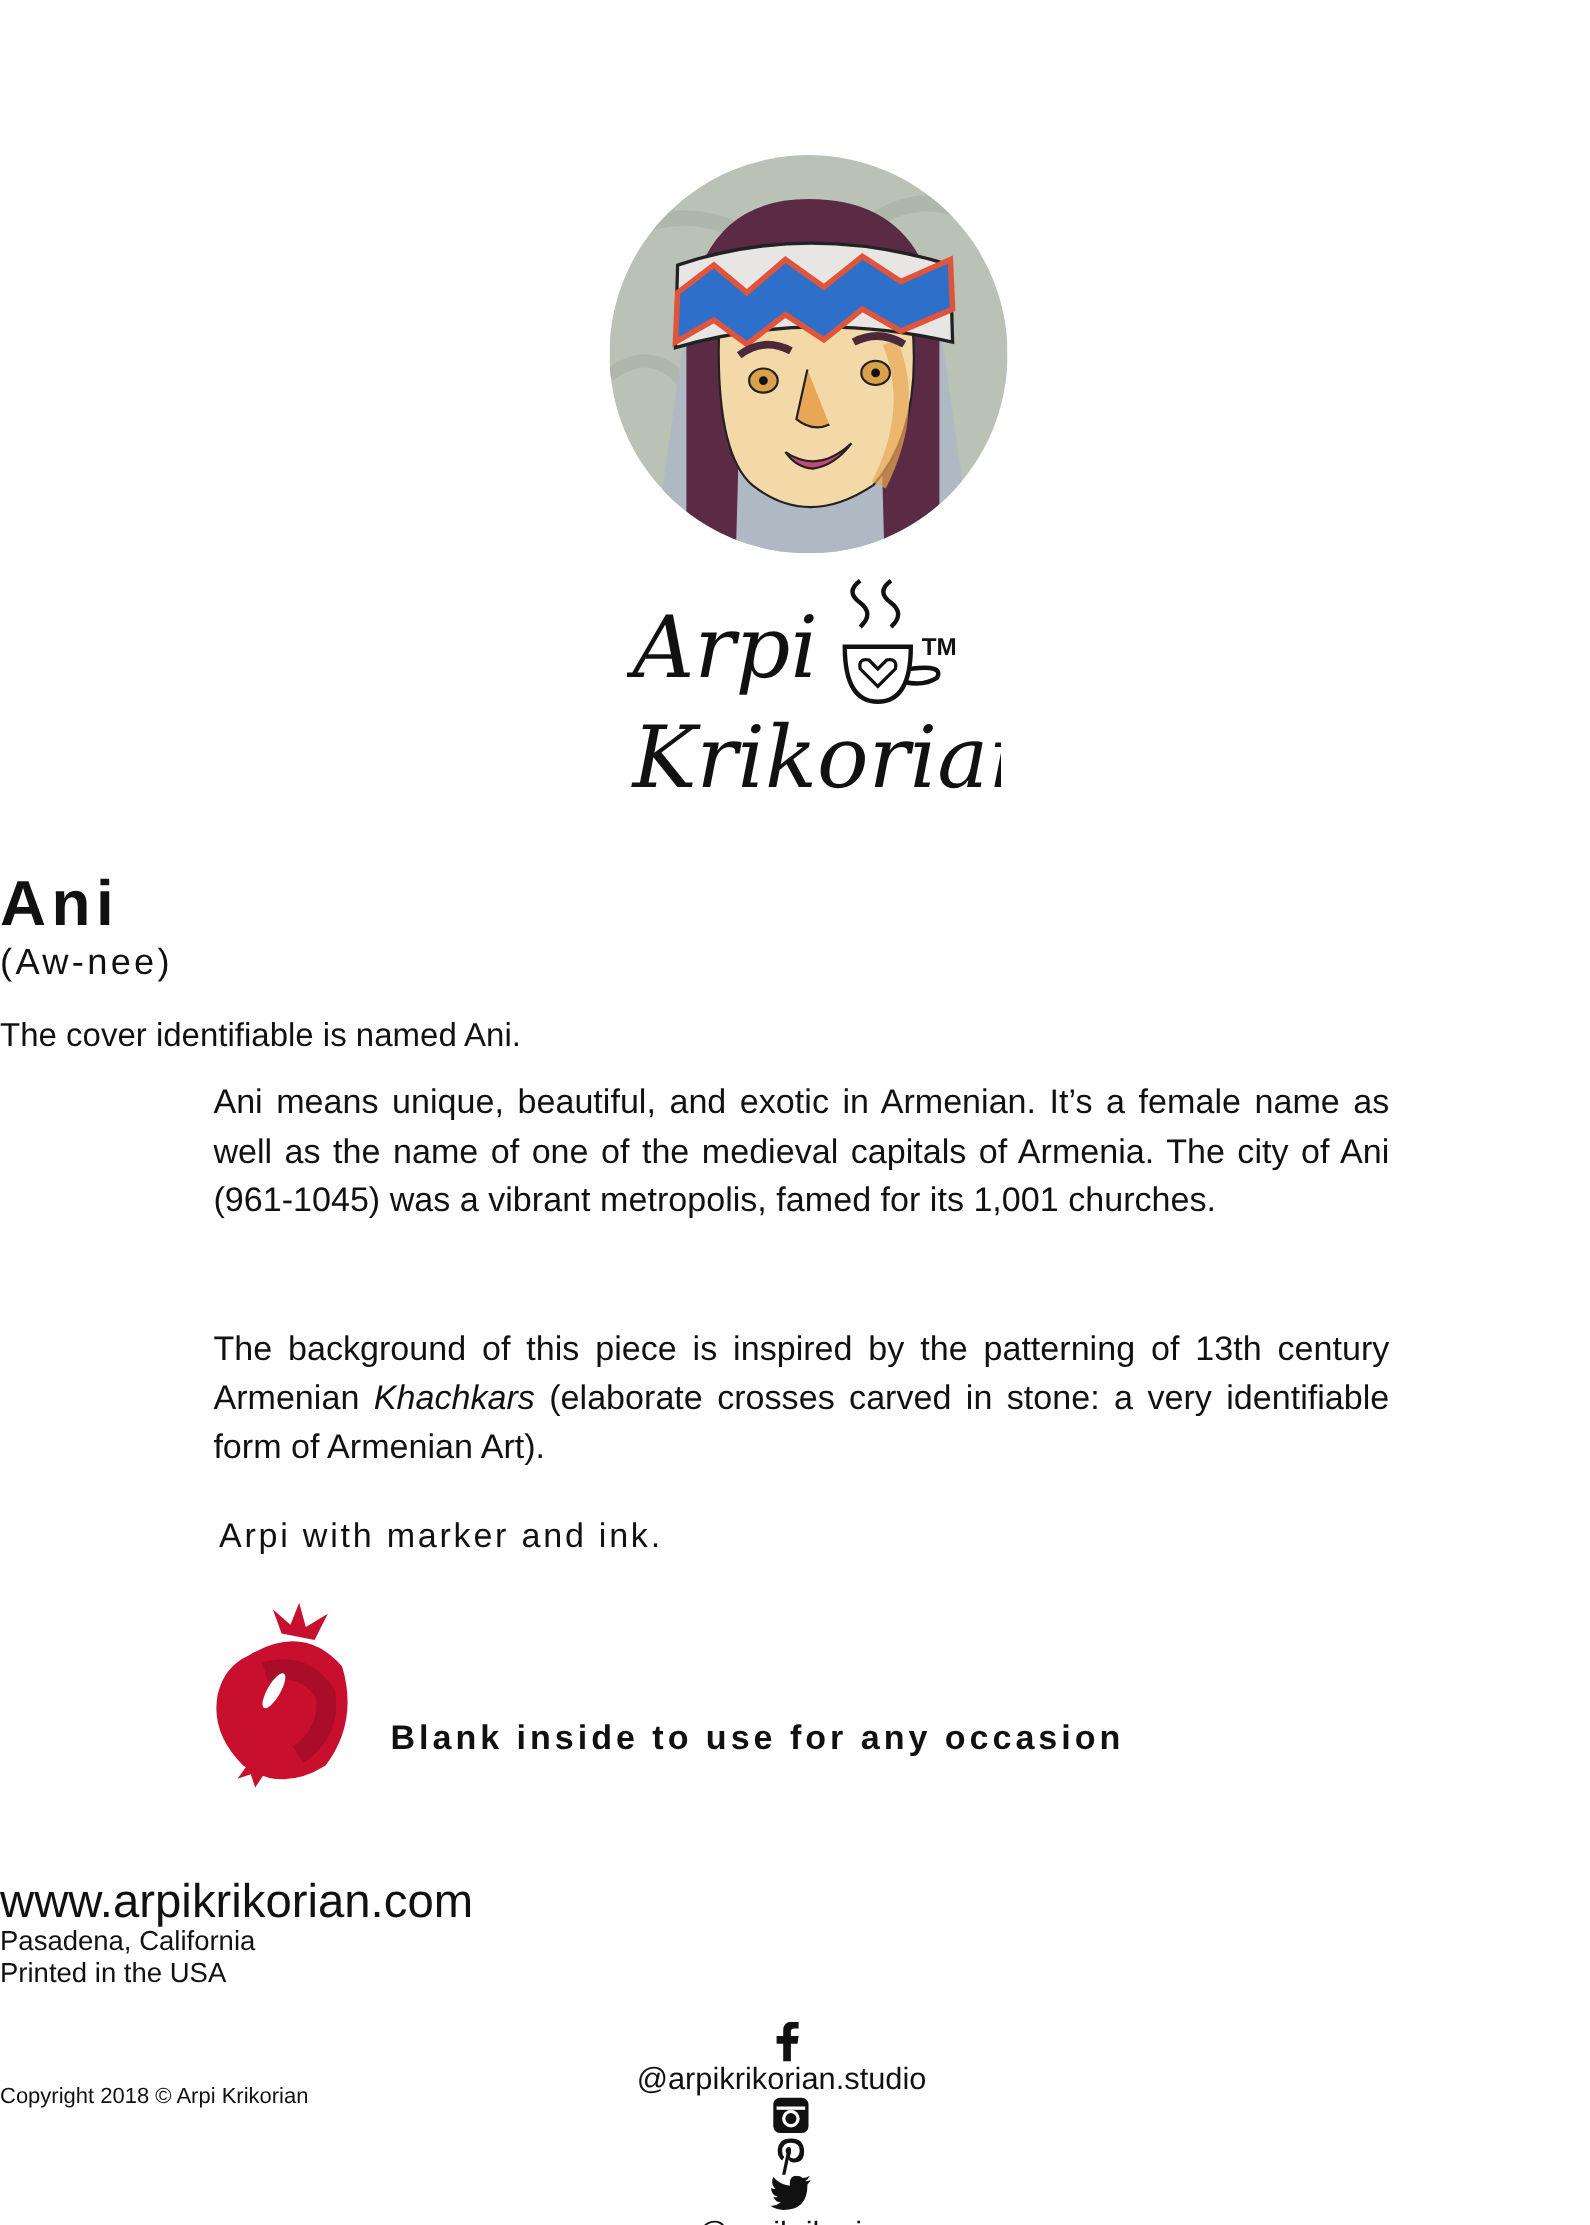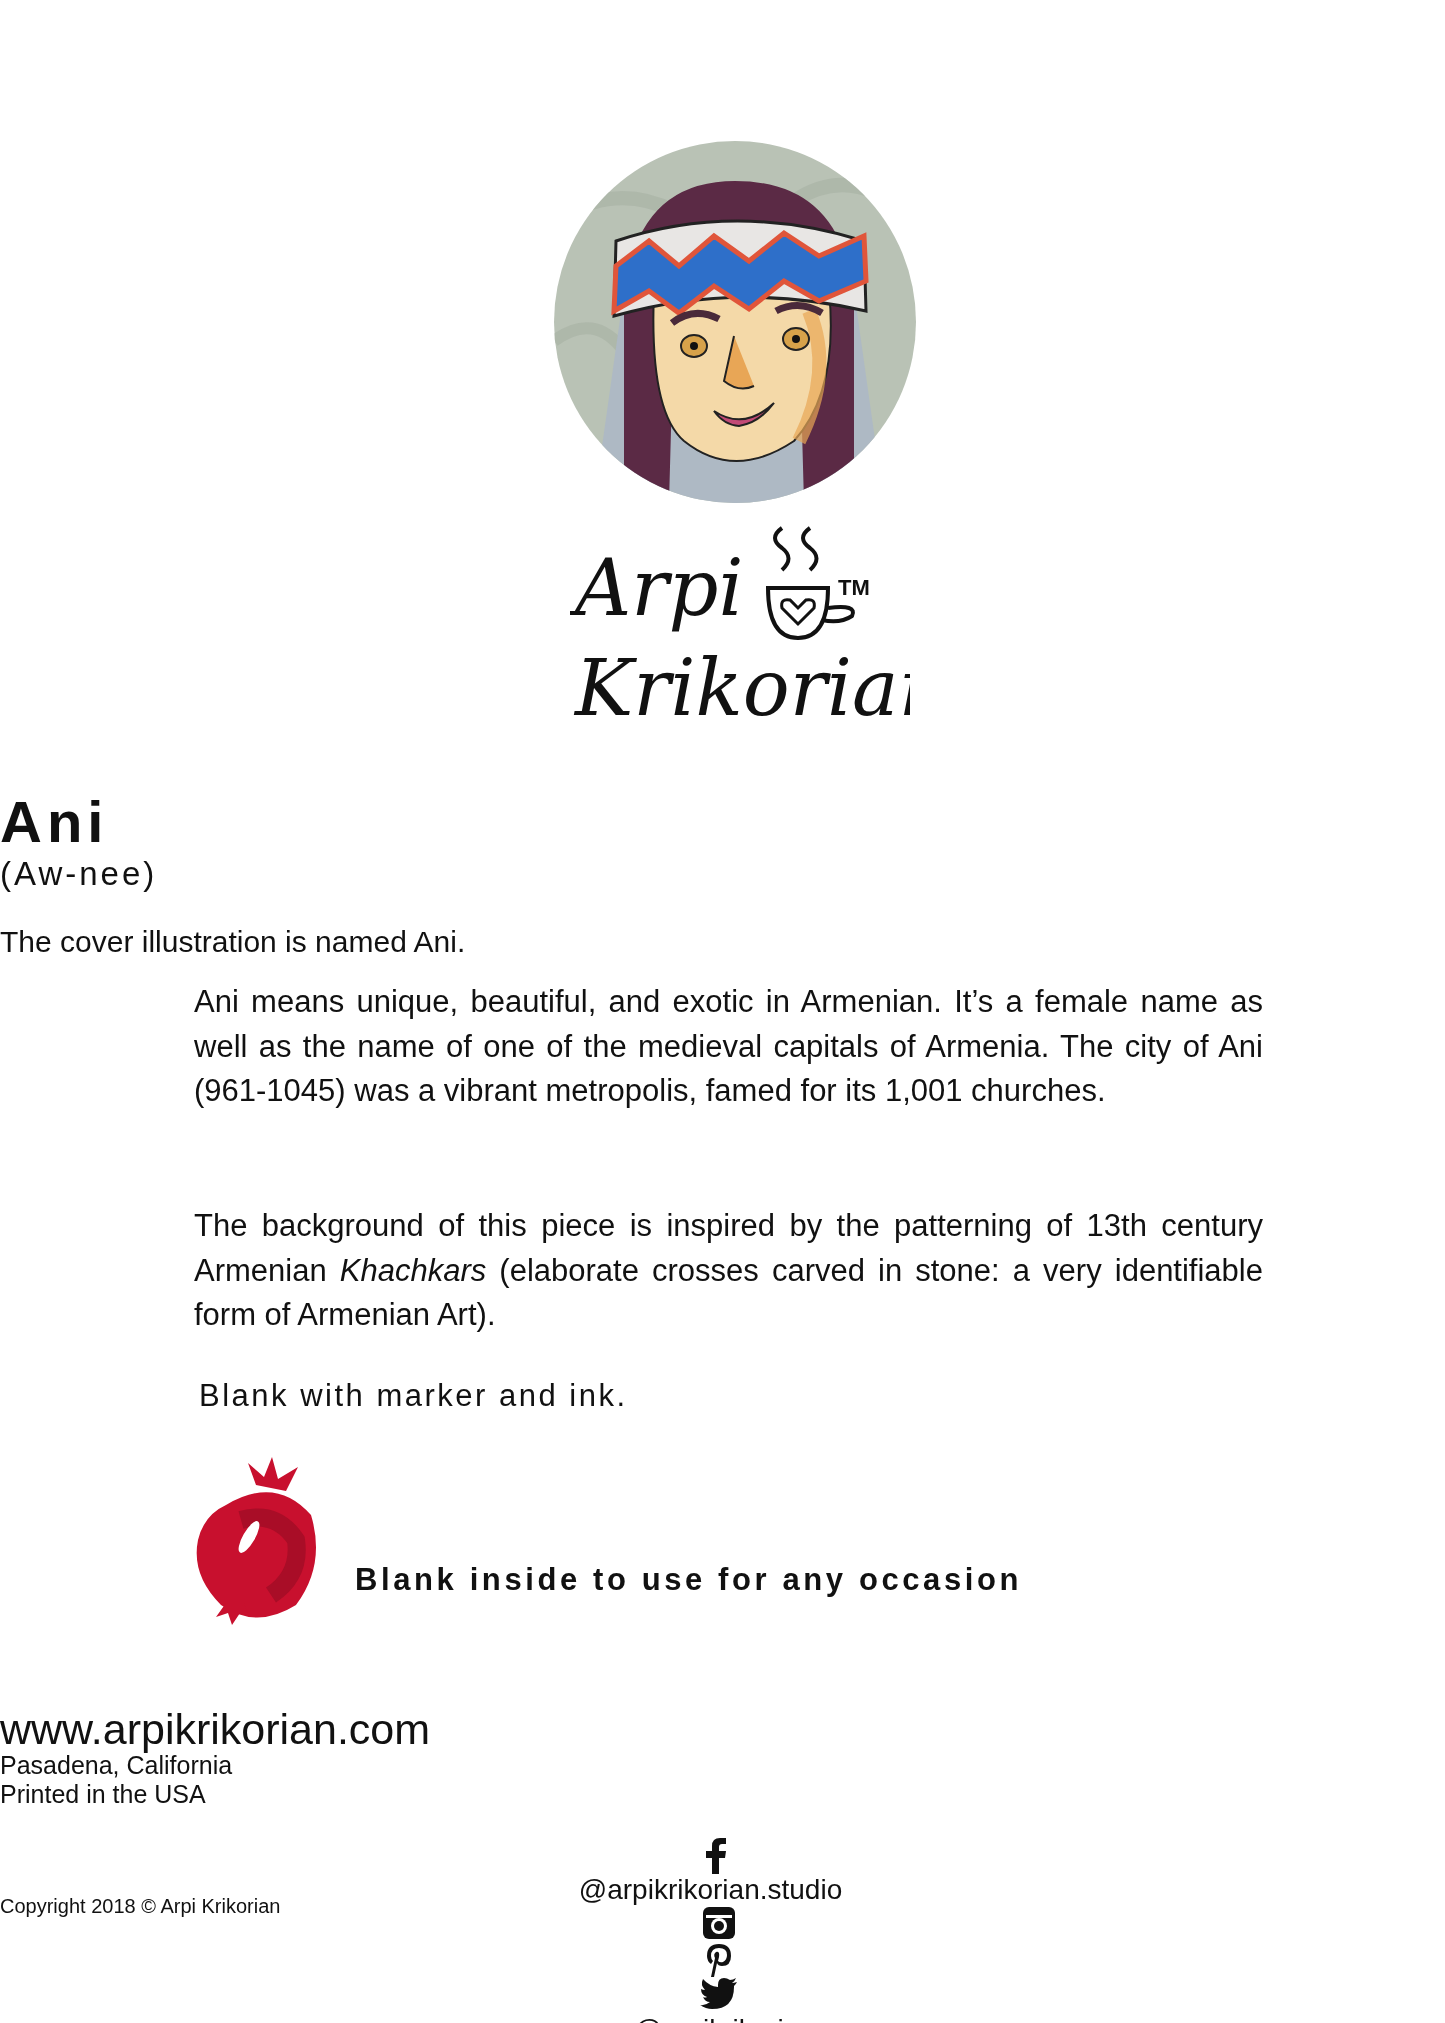--- a/index.html
+++ b/index.html
@@ -67,26 +67,26 @@
       <path d="M198 68 L258 68 Q258 118 228 118 Q198 118 198 68 Z" stroke="#111" stroke-width="4" fill="none"></path>
       <path d="M258 88 Q288 84 282 96 Q270 104 252 100" stroke="#111" stroke-width="4" fill="none"></path>
       <path d="M228 104 L212 88 Q210 78 220 80 L228 88 L236 80 Q246 78 244 88 Z" stroke="#111" stroke-width="3" fill="none"></path>
     </g>
     <text x="268" y="75" font-family="Liberation Sans, sans-serif" font-weight="bold" font-size="22" fill="#111">TM</text>
   </svg>
 </div>
 
 <div class="abs center title">Ani</div>
 <div class="abs center pron">(Aw-nee)</div>
-<div class="abs center cover">The cover illustration is named Ani.</div>
+<div class="abs center cover">The cover identifiable is named Ani.</div>
 
 <p class="abs para para1" style="margin:0">Ani means unique, beautiful, and exotic in Armenian. It’s a female name as well as the name of one of the medieval capitals of Armenia. The city of Ani (961-1045) was a vibrant metropolis, famed for its 1,001 churches.</p>
 <p class="abs para para2" style="margin:0"><span>The background of this piece is inspired by the patterning of 13th century Armenian </span><em>Khachkars</em><span> (elaborate crosses carved in stone: a very identifiable form of Armenian Art).</span></p>
 
-<div class="abs drawn">Blank with marker and ink.</div>
+<div class="abs drawn">Arpi with marker and ink.</div>
 
 <div id="pomegranate" class="abs">
   <svg width="136" height="200" viewBox="0 0 136 200">
     <path d="M70 30 L62 8 L78 22 L86 2 L92 24 L112 12 L100 36 Z" fill="#c8102e"></path>
     <path d="M40 50 Q90 20 125 60 Q140 110 110 150 Q70 175 35 150 Q5 120 12 85 Q18 60 40 50 Z" fill="#c8102e"></path>
     <path d="M55 65 Q90 55 110 85 Q115 120 85 140" stroke="#8a0a20" stroke-width="18" fill="none" opacity="0.5"></path>
     <ellipse cx="63" cy="82" rx="6" ry="18" transform="rotate(30 63 82)" fill="#ffffff"></ellipse>
     <path d="M40 148 L30 162 L42 158 L46 170 L54 158 L62 160 L58 148 Z" fill="#c8102e"></path>
   </svg>
 </div>

